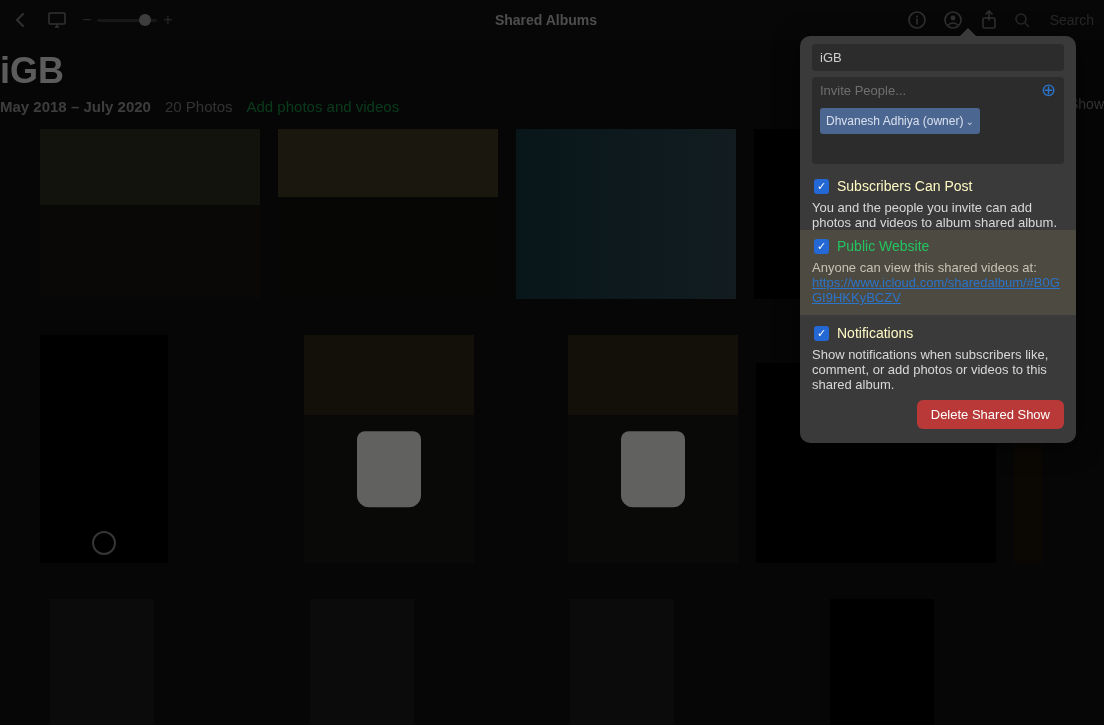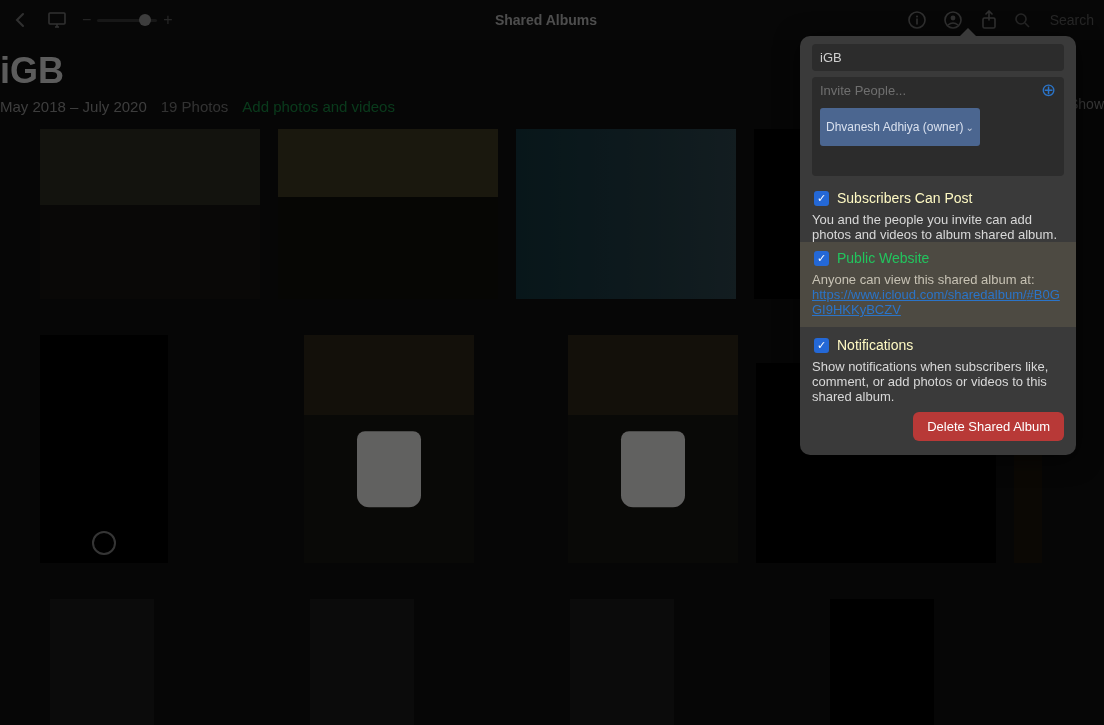--- a/index.html
+++ b/index.html
@@ -53,21 +53,21 @@
   .header {
     padding: 10px 0 6px 0;
   }
   .album-title {
     font-size: 36px; font-weight: 700; color: #ccc;
   }
   .sub {
     display: flex; gap: 14px; align-items: center;
     font-size: 15px; margin-top: 6px;
   }
-  .date-range { color: #888; font-weight: 400; }
+  .date-range { color: #888; font-weight: 700; }
   .count { color: #707070; }
   .add-link { color: #15803d; font-weight: 500; }
   .grid {
     padding: 8px 40px 0 40px;
     display: flex; flex-wrap: wrap; gap: 18px;
     row-gap: 18px;
   }
   .thumb {
     background: #1a1a1a;
     width: 230px; height: 170px;
@@ -117,21 +117,21 @@
     margin-bottom: 14px;
   }
   .invite-placeholder { color: #6f6f6f; font-size: 13px; margin-top: 28px; }
   .plus {
     position: absolute; right: 8px; top: 6px;
     color: #2b74c8; font-size: 18px; line-height: 14px;
   }
   .owner-chip {
     display: inline-block;
     background: #4b6690;
-    padding: 12px 6px;
+    padding: 6px 6px;
     border-radius: 3px;
     color: #d8e0ee;
     font-size: 12px;
     margin-top: 6px;
     text-align: center;
   }
   .chev { font-size:10px; margin-left:2px; color:#c7d0de;}
   .opt { display: flex; gap: 8px; margin-bottom: 6px; padding: 0 2px; }
   .opt .lbl { font-size: 14px; color: #fef9c3; }
   .chk {
@@ -231,21 +231,21 @@
         </svg>
       <span>Search</span>
     </div>
   </div>
 </div>
 
 <div class="header">
   <div class="album-title">iGB</div>
   <div class="sub">
     <span class="date-range">May 2018 – July 2020</span>
-    <span class="count">19 Photos</span>
+    <span class="count">20 Photos</span>
     <span class="add-link">Add photos and videos</span>
   </div>
 </div>
 <span class="show-label">Show</span>
 
 <div class="grid" style="align-items:flex-start;">
   <div class="thumb t0" style="width:220px;height:170px;"></div>
   <div class="thumb t1" style="width:220px;height:170px;"></div>
   <div class="thumb t2" style="width:220px;height:170px;"></div>
   <div class="thumb tdark" style="width:260px;height:170px;"></div>
@@ -293,25 +293,25 @@
     <div class="lbl">Subscribers Can Post</div>
   </div>
   <div class="desc">You and the people you invite can add photos and videos to album shared album.</div>
 
   <div class="highlight">
     <div class="opt">
       <div class="chk">✓</div>
       <div class="lbl">Public Website</div>
     </div>
     <div class="desc">
-      <span>Anyone can view this shared album at:</span><br>
+      <span>Anyone can view this shared videos at:</span><br>
       <a class="link"><span>https://www.icloud.com/sharedalbum/</span><span>#B0GGI9HKKyBCZV</span></a>
     </div>
   </div>
 
   <div class="opt" style="margin-top:10px;">
     <div class="chk">✓</div>
     <div class="lbl">Notifications</div>
   </div>
   <div class="desc">Show notifications when subscribers like, comment, or add photos or videos to this shared album.</div>
 
-  <button class="delete-btn">Delete Shared Album</button>
+  <button class="delete-btn">Delete Shared Show</button>
 </div>
 
 </body></html>

